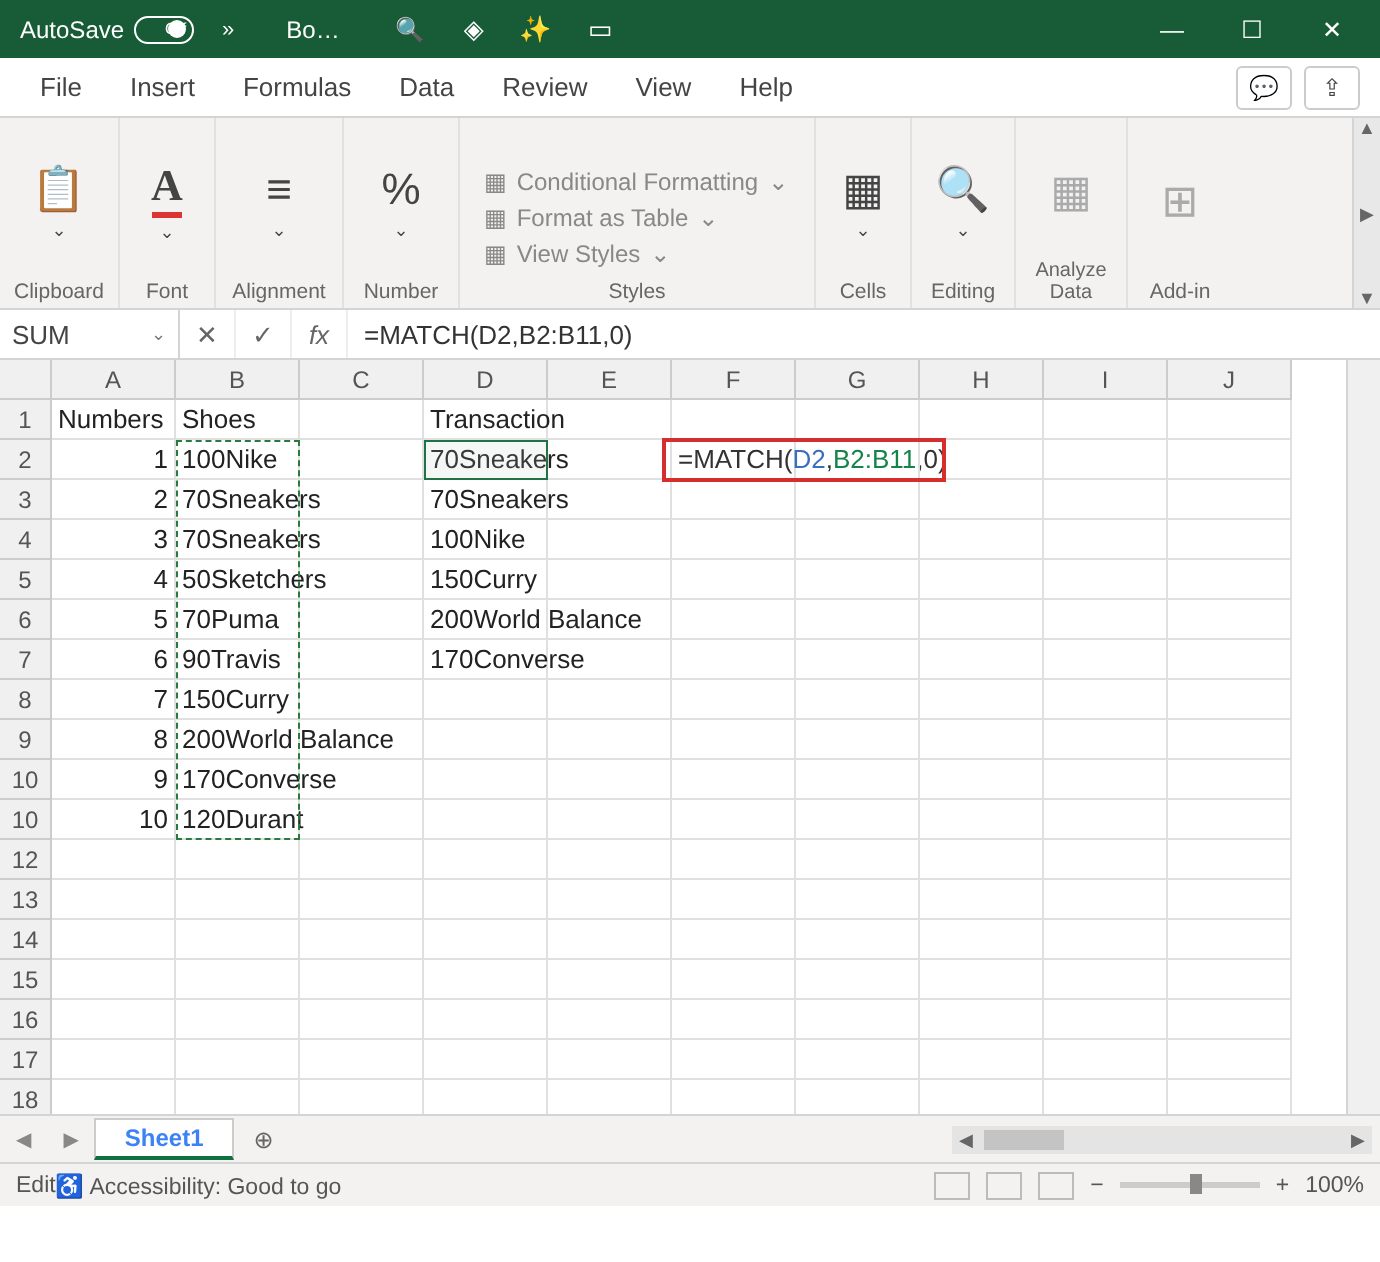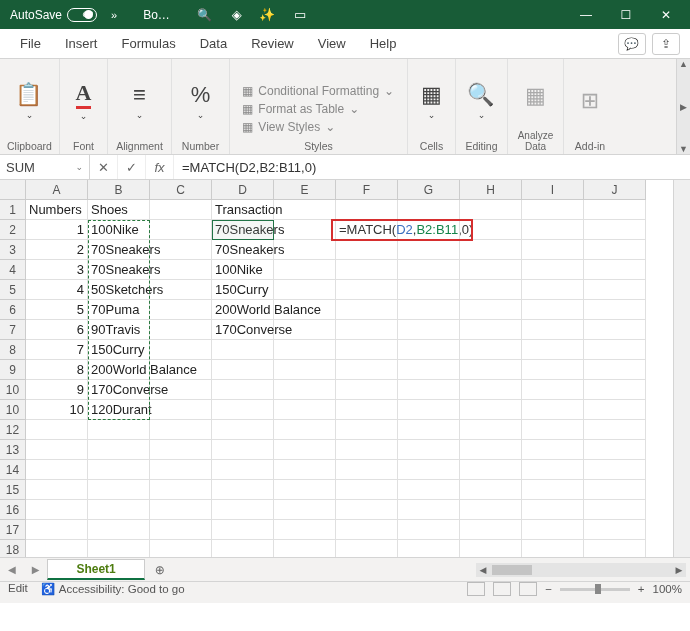--- a/index.html
+++ b/index.html
@@ -58,29 +58,29 @@
 
 .sel-blue { position: absolute; border: 1px solid #217346; background: rgba(180,200,190,0.15); pointer-events: none; }
 .sel-red  { position: absolute; border: 2px solid #d62e2e; pointer-events: none; }
 .sel-dash { position: absolute; border: 1px dashed #2a7a3f; pointer-events: none; }
 
 .vscroll { width: 17px; background: #f0f0f0; border-left: 1px solid #d4d4d4; }
 
 
 .sheet-tabs { height: 24px; border-top: 1px solid #d4d4d4; display: flex; align-items: center; font-size: 12px; background: #f3f2f1; }
 .st-nav { padding: 0 8px; color: #888; font-size: 10px; }
-.st-tab { background: #fff; border: 1px solid #ccc; border-bottom: 2px solid #0f7141; padding: 2px 28px; font-weight: 600; color: #4d7c0f; }
+.st-tab { background: #fff; border: 1px solid #ccc; border-bottom: 2px solid #0f7141; padding: 2px 14px; font-weight: 600; color: #3b82f6; }
 .st-add { padding: 0 10px; color: #666; }
 .hscroll { flex: 1; display: flex; align-items: center; justify-content: flex-end; padding-right: 4px; }
 .hsbar { width: 210px; height: 14px; background: #e4e4e4; display: flex; align-items: center; }
 .hsbar .a { width: 14px; text-align: center; font-size: 9px; color: #666; }
 .hsbar .t { flex: 0 0 40px; height: 10px; background: #c4c4c4; margin-left: 2px; }
 
 
-.statusbar { height: 22px; background: #f3f2f1; border-top: 1px solid #d4d4d4; display: flex; align-items: flex-start; font-size: 11.5px; color: #555; padding: 0 8px; gap: 14px; }
+.statusbar { height: 22px; background: #f3f2f1; border-top: 1px solid #d4d4d4; display: flex; align-items: center; font-size: 11.5px; color: #555; padding: 0 8px; }
 .sb-right { margin-left: auto; display: flex; align-items: center; gap: 8px; }
 .sb-view { width: 18px; height: 14px; border: 1px solid #bbb; }
 .sb-slider { width: 70px; height: 3px; background: #ccc; position: relative; }
 .sb-slider::after { content: ""; width: 6px; height: 10px; background: #888; position: absolute; left: 50%; top: -4px; }
 
 .fcell-content .p1 { color: #333; }
 .fcell-content .p2 { color: #3a6fbf; }
 .fcell-content .p3 { color: #14844a; }
 .fcell-content .p4 { color: #333; }
 </style>

